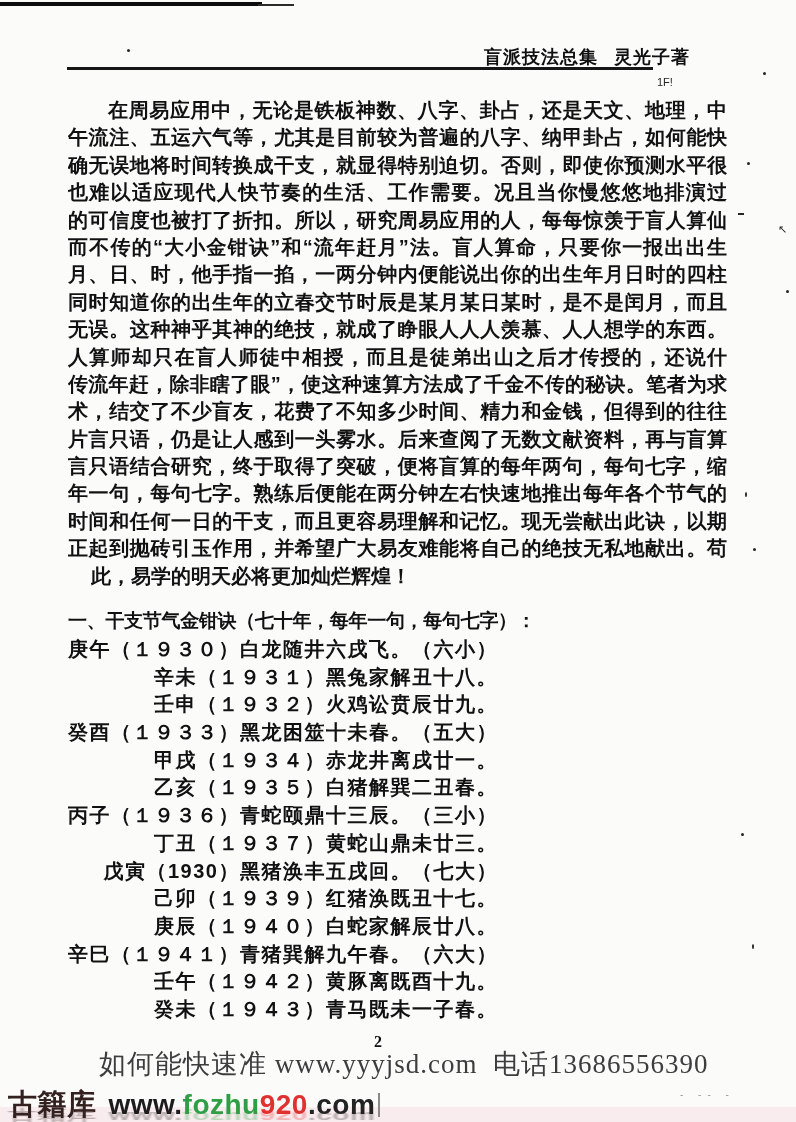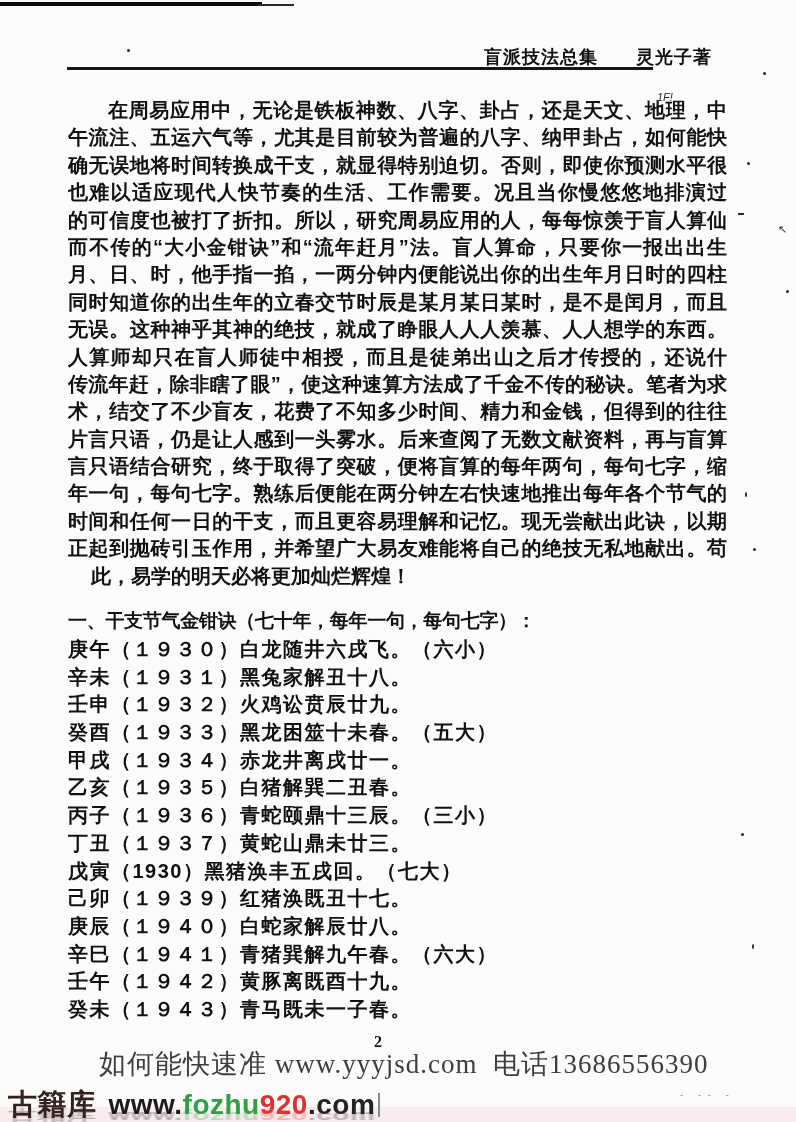--- a/index.html
+++ b/index.html
@@ -7,35 +7,35 @@
     position:relative;width:796px;height:1122px;overflow:hidden;
     background:#fbfbfa;
     font-family:"Liberation Sans",sans-serif;color:#141414;
   }
   
   .top-streak{position:absolute;top:2px;left:0;width:262px;height:4px;background:#0c0c0c;}
   .top-streak2{position:absolute;top:4px;left:258px;width:36px;height:2px;background:#2a2a2a;}
   .speck{position:absolute;background:#262626;border-radius:50%;}
   .mark{position:absolute;color:#262626;font-size:11px;line-height:1;}
   
-  .header{position:absolute;top:45px;left:484px;display:flex;gap:38px;
+  .header{position:absolute;top:45px;left:484px;display:flex;gap:16px;
     font-size:18px;font-weight:700;letter-spacing:1px;color:#101010;white-space:nowrap;}
   .header-rule{position:absolute;top:67px;left:67px;width:586px;height:3px;background:#161616;}
   
   .body-text{position:absolute;top:97px;left:68px;width:659px;
     font-size:20px;font-weight:700;line-height:27.4px;color:#111;}
   .body-text .line{height:27.4px;overflow:hidden;text-align:justify;text-align-last:justify;}
   .body-text .line.first{text-indent:2em;}
   .body-text .line.last{text-align-last:left;margin-left:23px;}
   
   .section-heading{position:absolute;top:608px;left:68px;font-size:19px;font-weight:700;
     letter-spacing:-0.3px;color:#111;white-space:nowrap;}
   
   .verses{position:absolute;top:636px;left:68px;font-size:20px;font-weight:700;
-    line-height:27.7px;color:#111;}
+    line-height:27.7px;color:#111;text-align:right;}
   .verses .vline{height:27.7px;letter-spacing:1.5px;white-space:nowrap;}
   
   .page-num{position:absolute;top:1033px;left:374px;z-index:3;
     font-family:"Liberation Serif",serif;font-size:16px;font-weight:700;color:#0f0f0f;}
   
   .store-watermark{position:absolute;top:1046px;left:99px;z-index:2;white-space:pre;
     font-family:"Liberation Serif",serif;font-size:27px;color:#3d3d3d;letter-spacing:1px;}
   
   .logo-bar{position:absolute;top:1085px;left:8px;z-index:2;white-space:nowrap;
     font-size:28px;font-weight:700;letter-spacing:0.5px;}
@@ -59,21 +59,21 @@
   <div class="top-streak2"></div>
   <div class="speck" style="left:127px;top:49px;width:3px;height:3px;"></div>
   <div class="speck" style="left:763px;top:72px;width:3px;height:3px;"></div>
   <div class="speck" style="left:747px;top:162px;width:3px;height:3px;"></div>
   <div class="speck" style="left:738px;top:213px;width:6px;height:2px;border-radius:0;"></div>
   <div class="speck" style="left:786px;top:290px;width:3px;height:3px;"></div>
   <div class="speck" style="left:745px;top:492px;width:2px;height:5px;"></div>
   <div class="speck" style="left:753px;top:548px;width:3px;height:3px;"></div>
   <div class="speck" style="left:741px;top:833px;width:3px;height:3px;"></div>
   <div class="speck" style="left:752px;top:944px;width:2px;height:5px;"></div>
-  <div class="mark" style="left:657px;top:92px;font-style:italic;">1F!</div>
+  <div class="mark" style="left:657px;top:77px;">1F!</div>
   <div class="mark" style="left:778px;top:224px;">↖</div>
 
   <div class="header">
     <span>盲派技法总集</span>
     <span>灵光子著</span>
   </div>
   <div class="header-rule"></div>
 
   <div class="body-text">
     <div class="line first">在周易应用中，无论是铁板神数、八字、卦占，还是天文、地理，中医的子</div>

